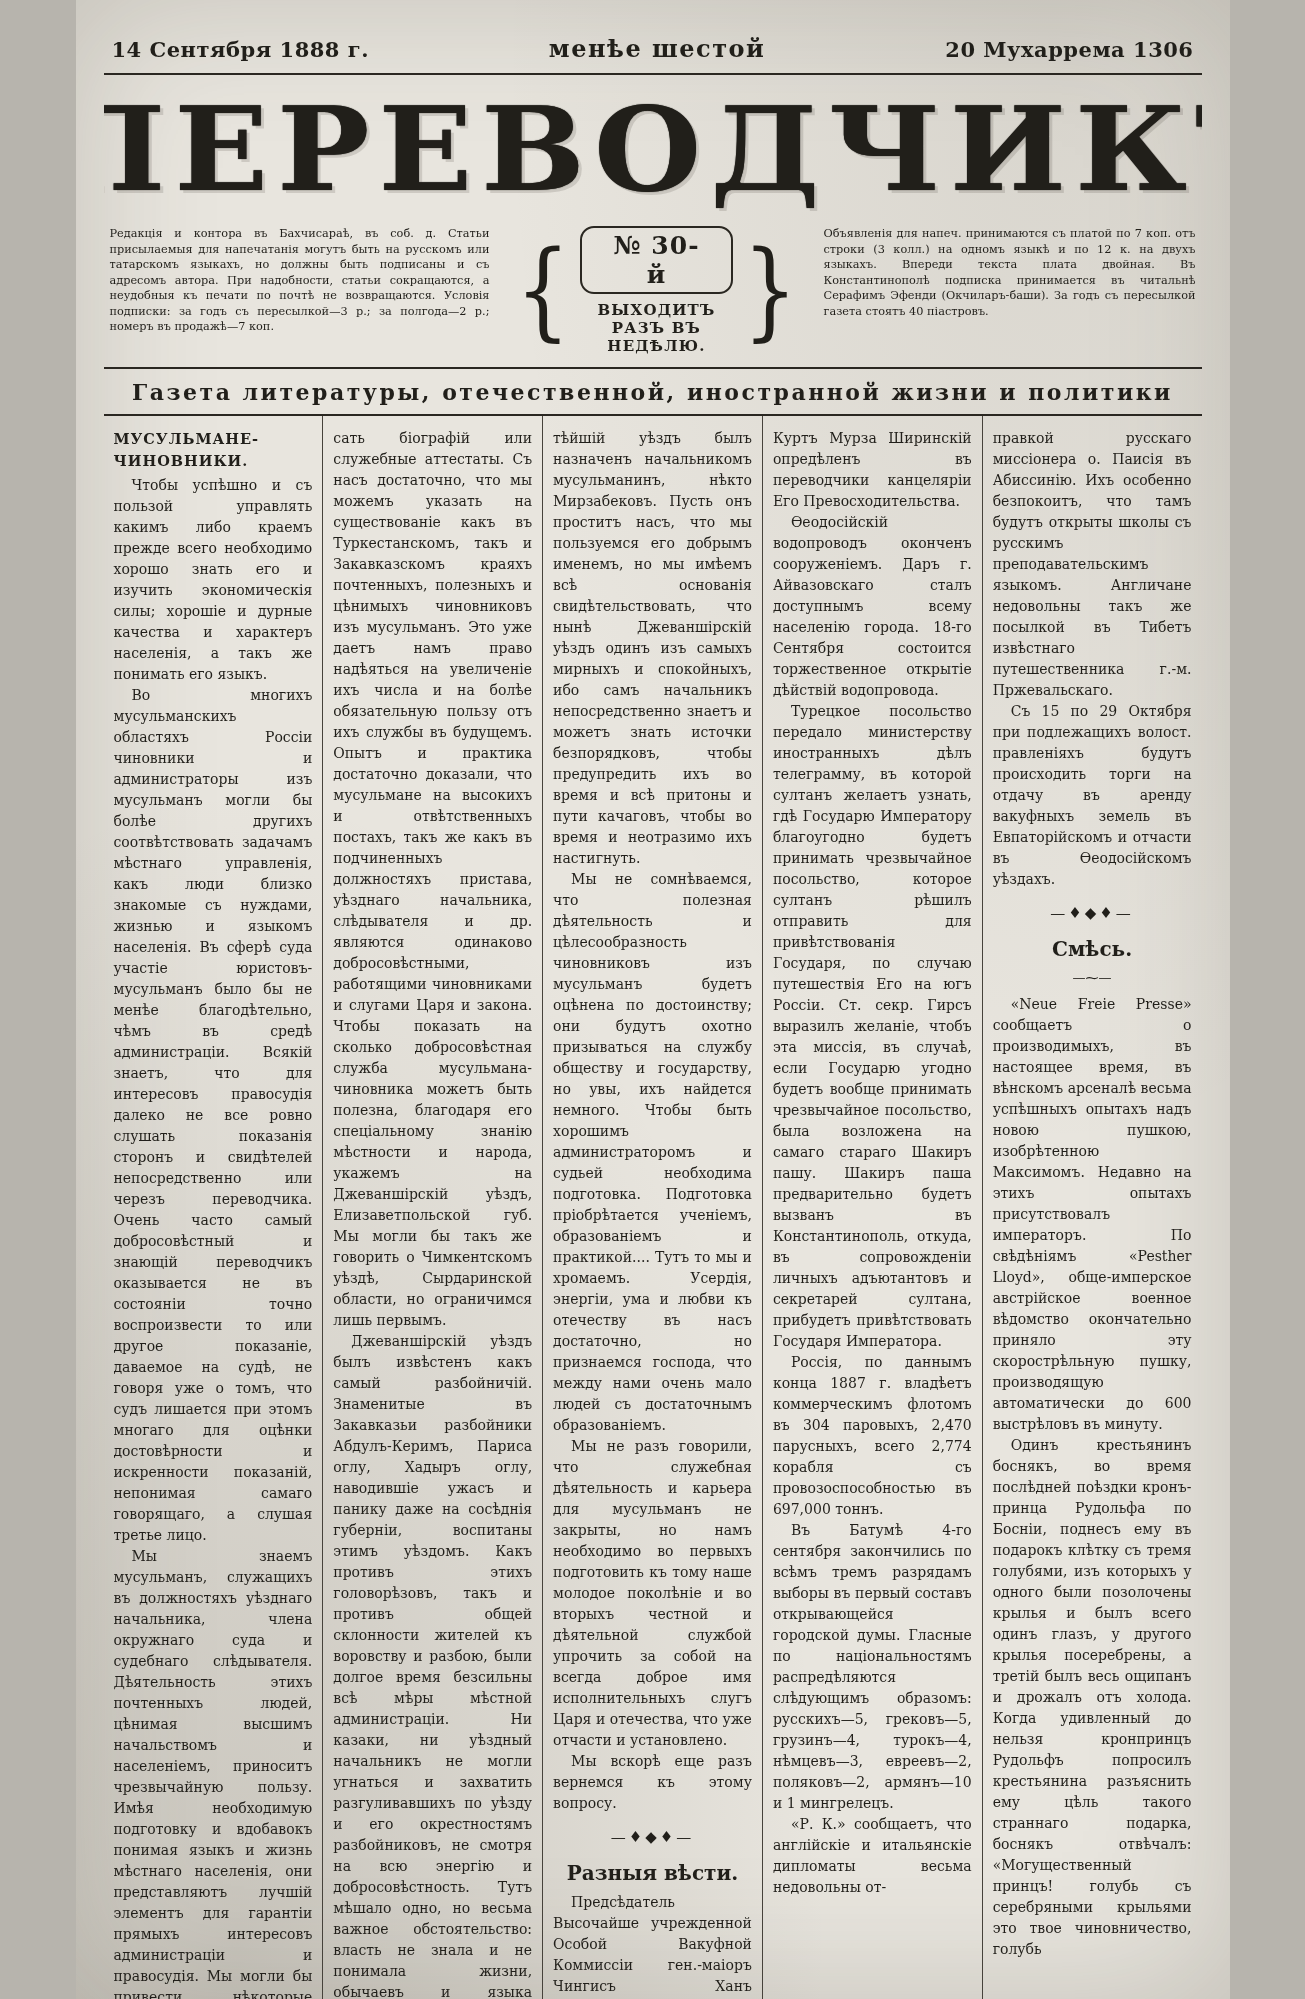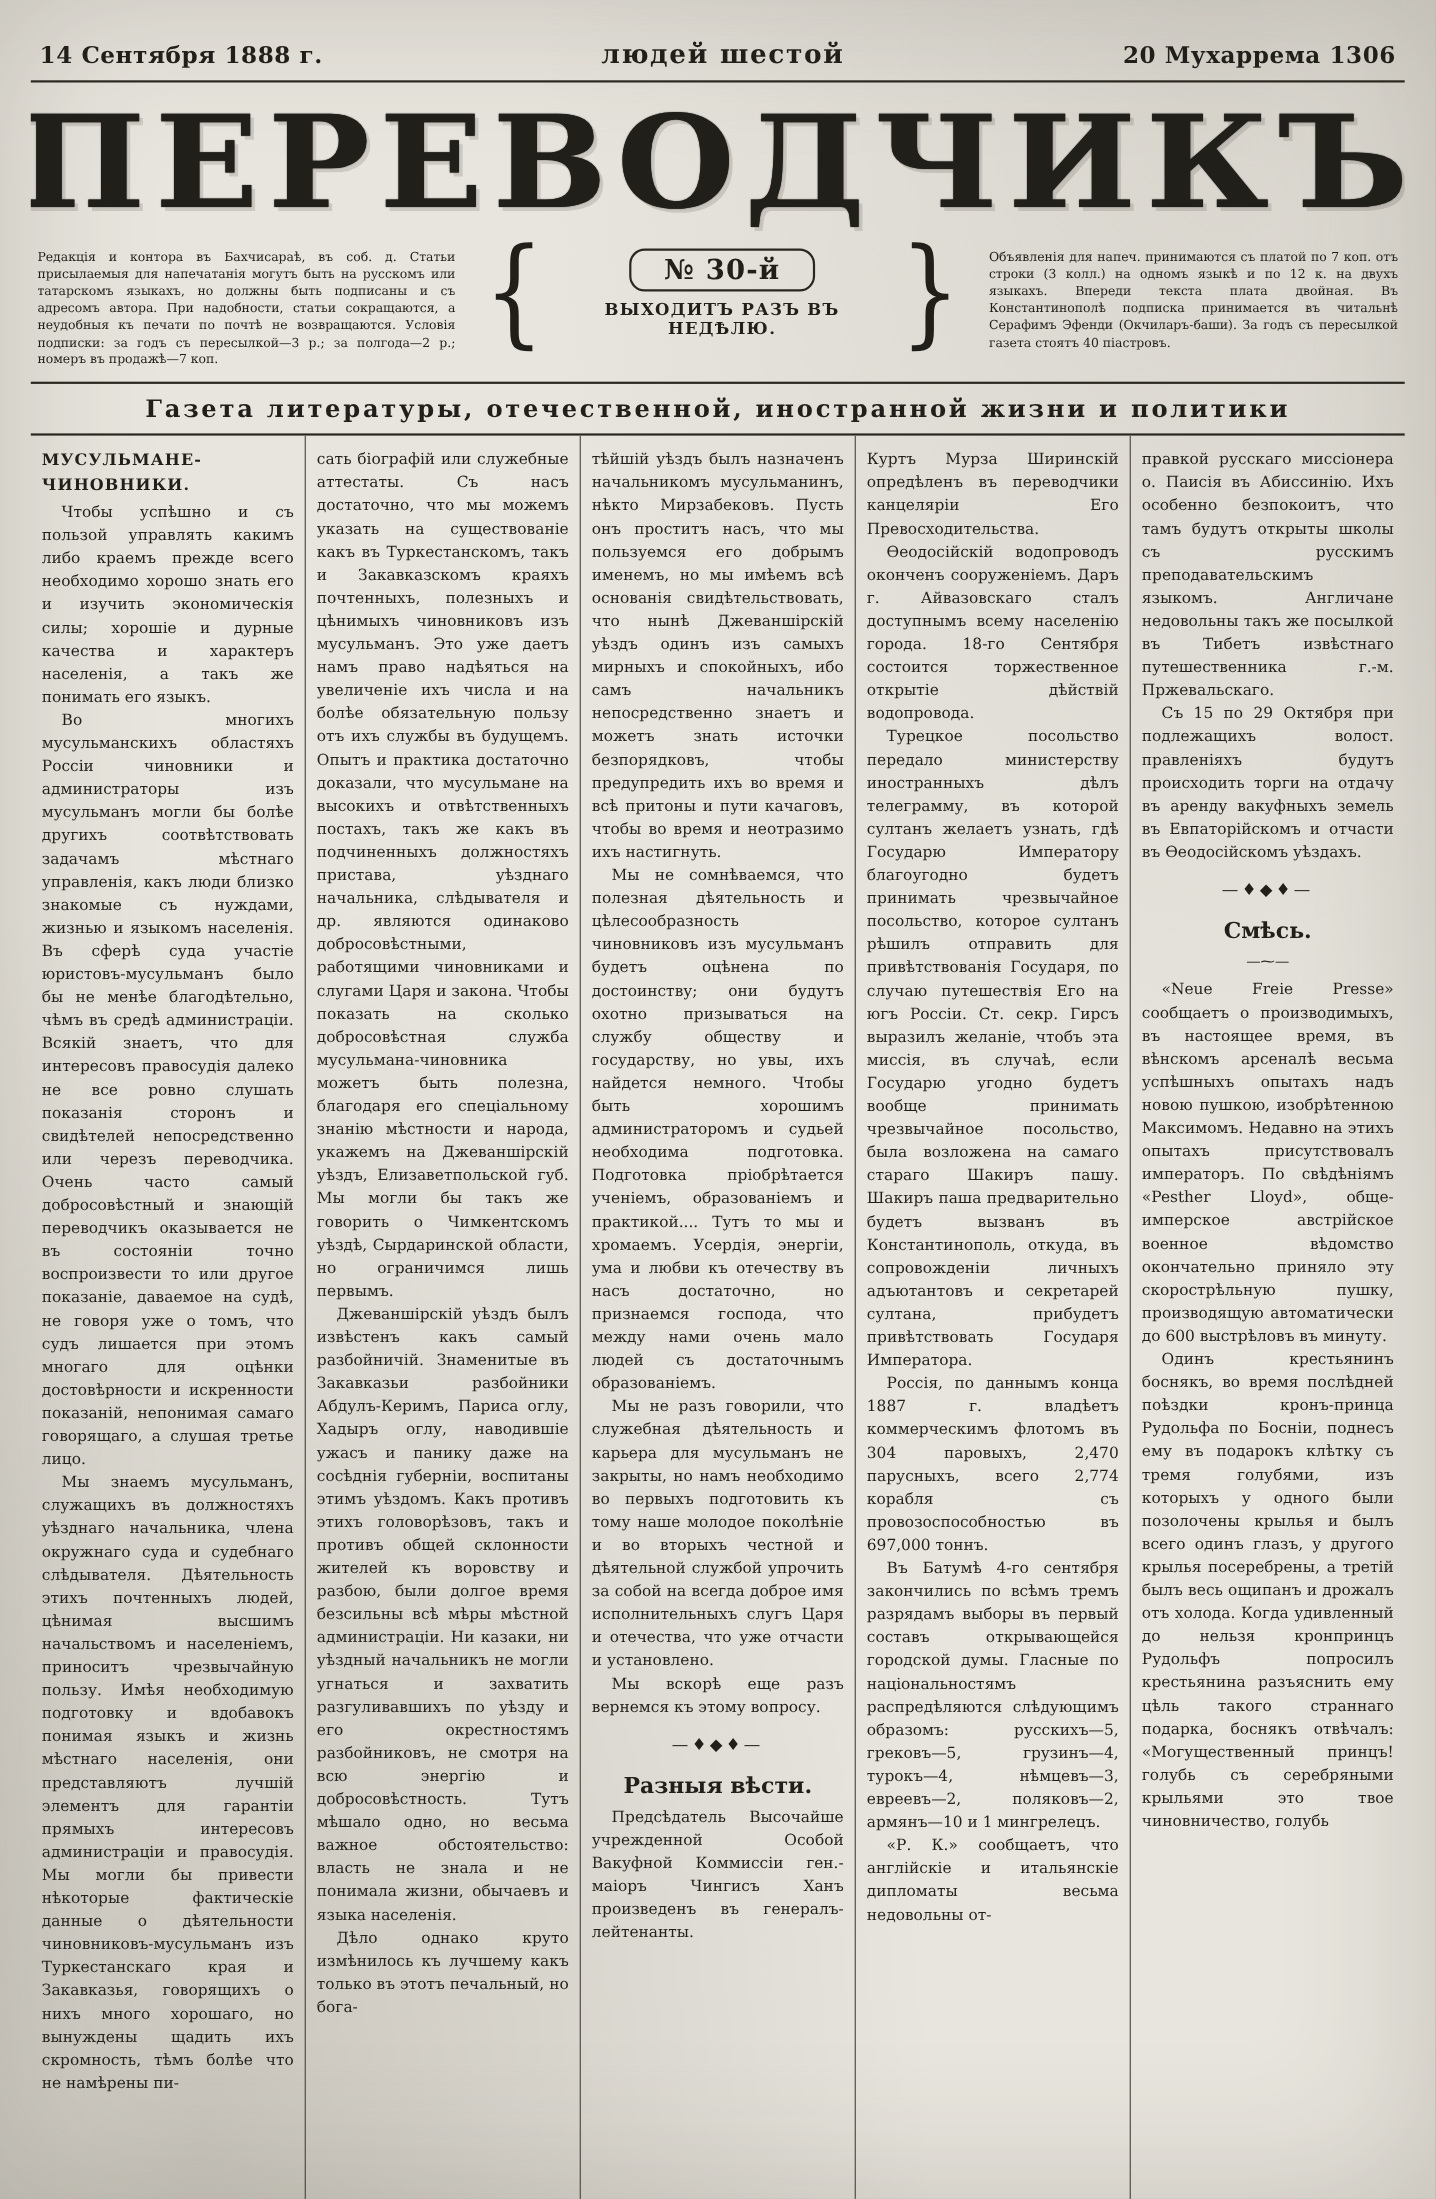--- a/index.html
+++ b/index.html
@@ -1,20 +1,20 @@
 <!DOCTYPE html>
 <html lang="ru"><head>
 <meta charset="utf-8">
 <style>
   * { margin:0; padding:0; box-sizing:border-box; }
   html,body { background:#b7b4ad; }
   body { font-family:"DejaVu Serif","Liberation Serif",serif; }
 
   .page {
-    width:1305px; height:1999px; margin:0 auto; position:relative;
+    width:1154px; height:1999px; margin:0 auto; position:relative;
     background:
       radial-gradient(ellipse at 14% 97%, rgba(80,74,60,.20), transparent 42%),
       radial-gradient(ellipse at 85% 3%, rgba(80,74,60,.10), transparent 40%),
       #e8e5de;
     color:#211f1a;
     padding:30px 28px 0;
     overflow:hidden;
     display:flex; flex-direction:column;
     box-shadow: inset 0 0 140px rgba(70,64,52,.22);
   }
@@ -71,21 +71,21 @@
   .divider { text-align:center; font-size:15px; letter-spacing:3px; margin:12px 0 2px; }
   .ornament { text-align:center; font-size:13px; margin:0 0 6px; }
 </style>
 </head>
 <body>
 
 <div class="page">
 
   <div class="top-row">
     <div class="top-left">14 Сентября 1888 г.</div>
-    <div class="top-center">людей шестой</div>
+    <div class="top-center">менѣе шестой</div>
     <div class="top-right">20 Мухаррема 1306</div>
   </div>
 
   <div class="masthead-wrap">
     <div class="masthead">ПЕРЕВОДЧИКЪ</div>
   </div>
 
   <div class="info-row">
     <div class="info-left">Редакція и контора въ Бахчисараѣ, въ соб. д. Статьи присылаемыя для напечатанія могутъ быть на русскомъ или татарскомъ языкахъ, но должны быть подписаны и съ адресомъ автора. При надобности, статьи сокращаются, а неудобныя къ печати по почтѣ не возвращаются. Условія подписки: за годъ съ пересылкой—3 р.; за полгода—2 р.; номеръ въ продажѣ—7 коп.</div>
     <div class="info-center">

